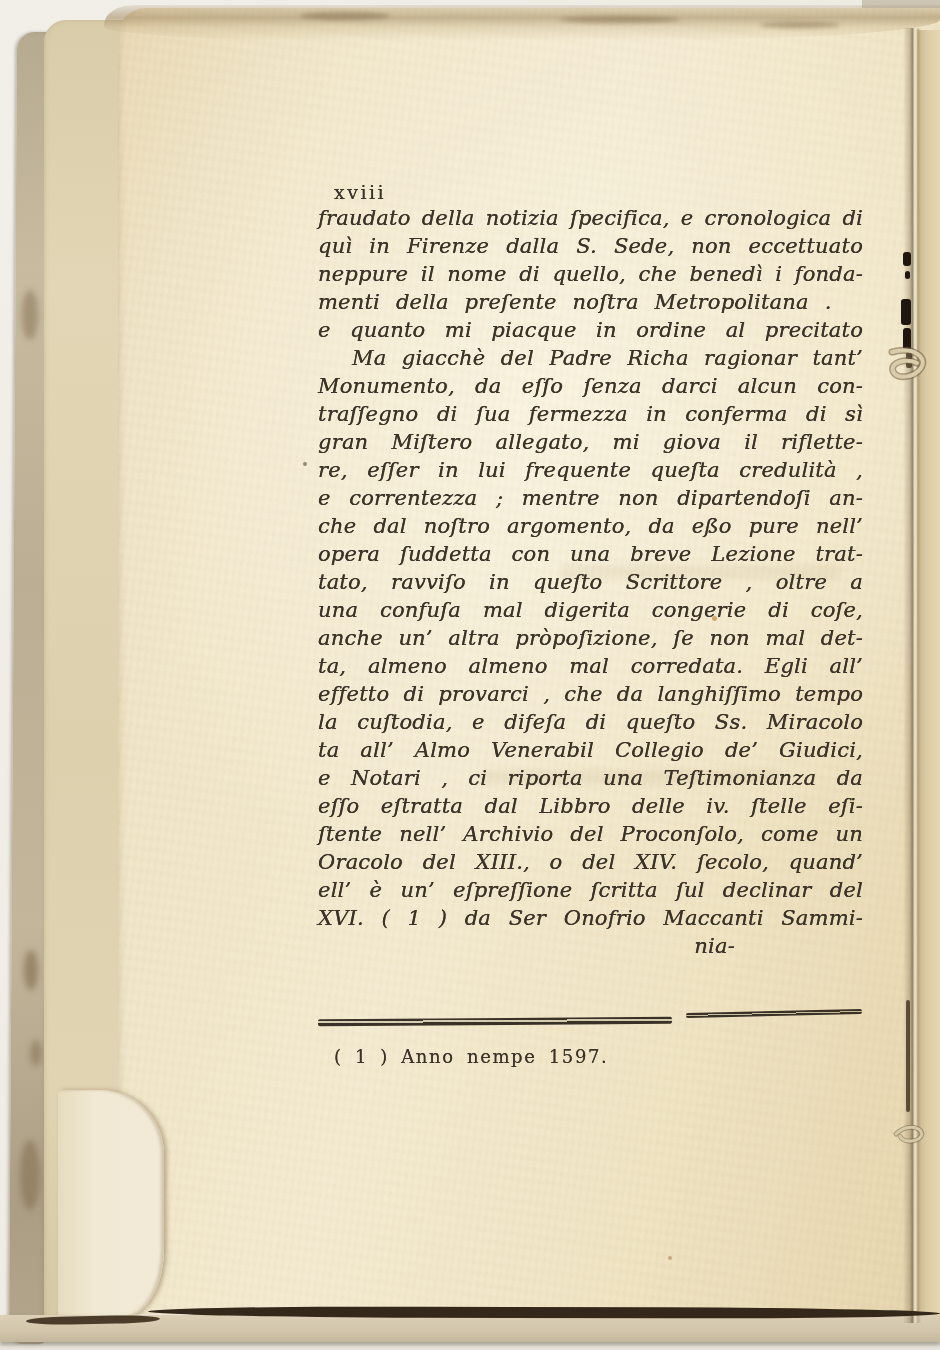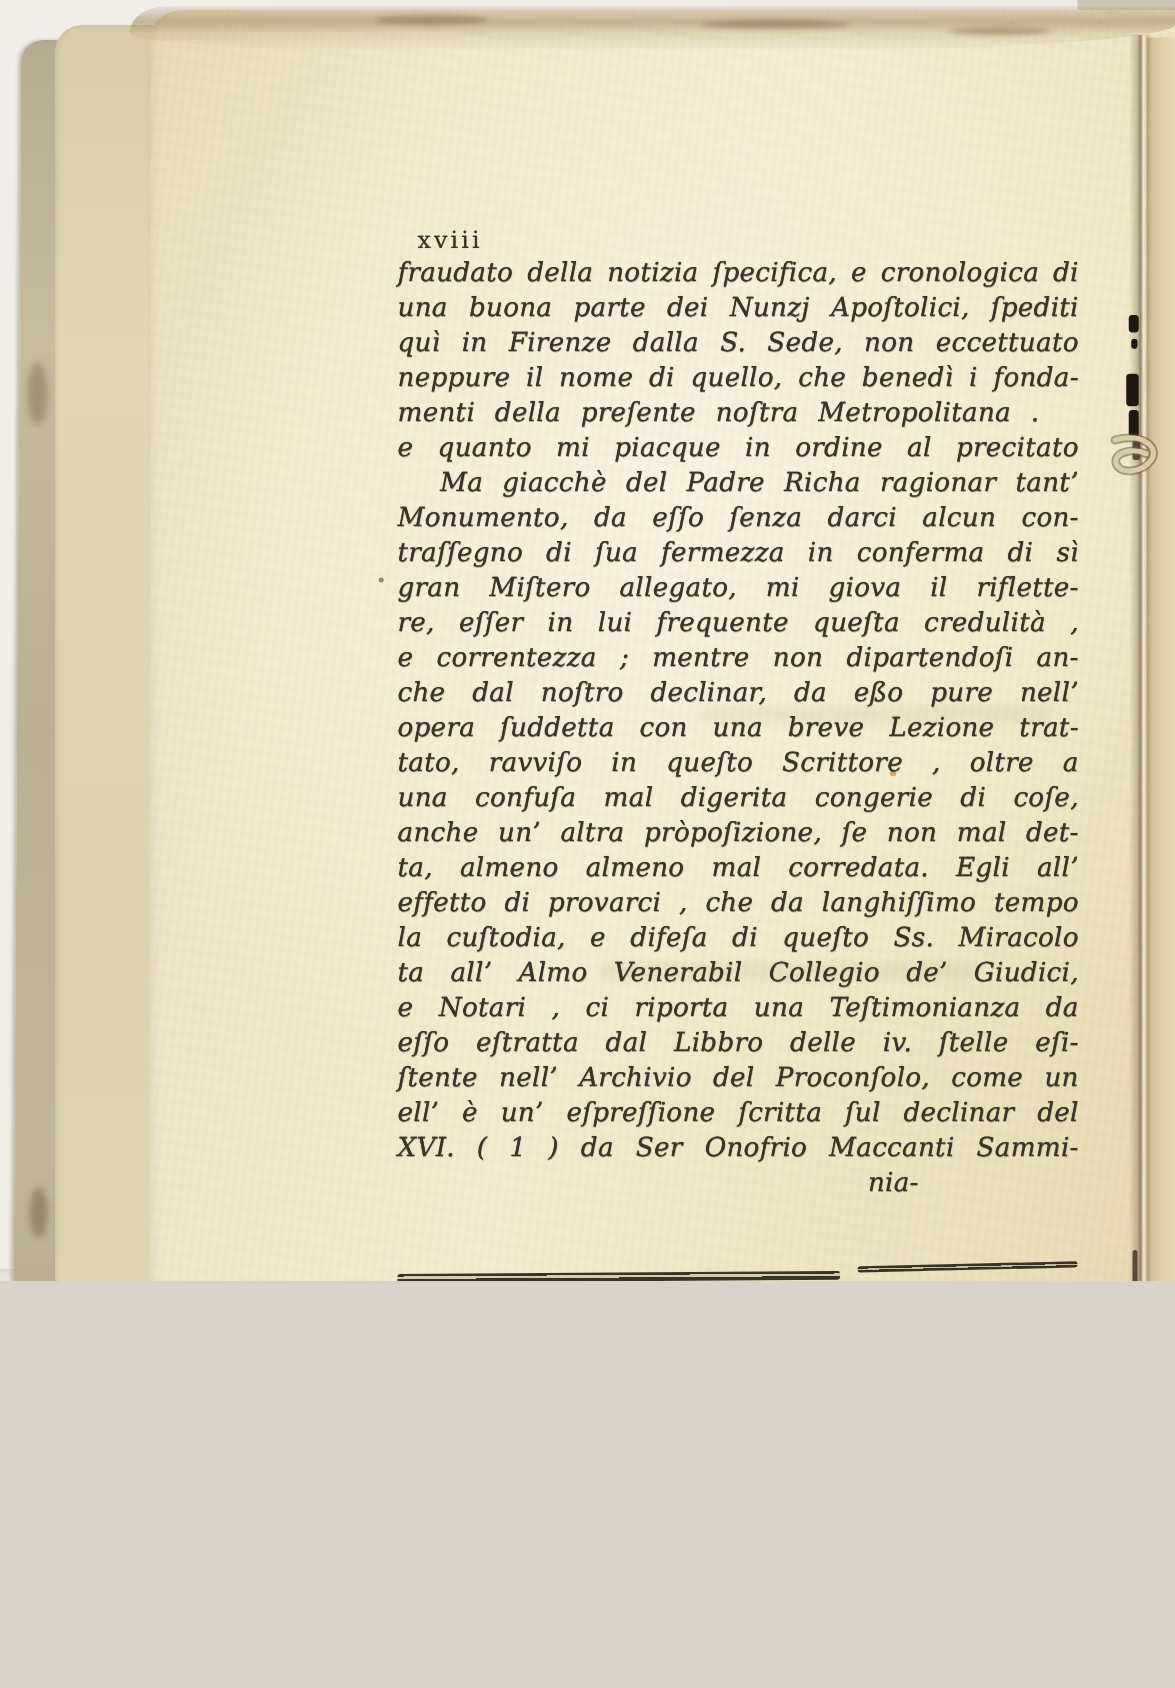--- a/index.html
+++ b/index.html
@@ -1,18 +1,18 @@
 <!DOCTYPE html>
 <html><head>
 <meta charset="utf-8">
 <style>
   html,body{margin:0;padding:0;}
   body{background:#d8d4cb;font-family:"DejaVu Serif", serif;}
   .scan{
-    position:relative;width:940px;height:1025px;overflow:hidden;
+    position:relative;width:940px;height:1350px;overflow:hidden;
     background:linear-gradient(115deg,#f2efe9 0%,#eeebe3 55%,#e7e3d9 100%);
   }
   
   .bg-topright{
     position:absolute;right:0;top:0;width:78px;height:100px;
     background:linear-gradient(200deg,#ccc5b4 20%,#d6cfbf 70%,rgba(214,207,191,0));
     border-radius:0 0 0 55%;z-index:1;
   }
   .bg-bottom{
     position:absolute;left:0;bottom:0;width:940px;height:10px;
@@ -185,43 +185,43 @@
   <div class="ghost" style="left:480px;top:770px;width:300px;height:14px;"></div>
   <div class="speck" style="left:712px;top:616px;width:5px;height:5px;background:rgba(190,110,40,.55);"></div>
   <div class="speck" style="left:303px;top:462px;width:4px;height:4px;background:rgba(90,70,45,.6);"></div>
   <div class="speck" style="left:668px;top:1256px;width:4px;height:4px;background:rgba(150,100,50,.45);"></div>
 
   <div class="text-block">
     <div class="pagenum">xviii</div>
 
     <div class="lines">
       <div class="line">fraudato della notizia ſpecifica, e cronologica di</div>
-      <div class="line">una buona parte dei Nunzj Apoſtolici, ſpediti</div>
       <div class="line">quì in Firenze dalla S. Sede, non eccettuato</div>
       <div class="line">neppure il nome di quello, che benedì i fonda-</div>
       <div class="line endpara">menti della preſente noſtra Metropolitana .</div>
       <div class="line">e quanto mi piacque in ordine al precitato</div>
       <div class="line indent">Ma giacchè del Padre Richa ragionar tant’</div>
       <div class="line">Monumento, da eſſo ſenza darci alcun con-</div>
       <div class="line">traſſegno di ſua fermezza in conferma di sì</div>
       <div class="line">gran Miſtero allegato, mi giova il riflette-</div>
       <div class="line">re, eſſer in lui frequente queſta credulità ,</div>
       <div class="line">e correntezza ; mentre non dipartendoſi an-</div>
-      <div class="line">che dal noſtro declinar, da eßo pure nell’</div>
+      <div class="line">che dal noſtro argomento, da eßo pure nell’</div>
       <div class="line">opera ſuddetta con una breve Lezione trat-</div>
       <div class="line">tato, ravviſo in queſto Scrittore , oltre a</div>
       <div class="line">una confuſa mal digerita congerie di coſe,</div>
       <div class="line">anche un’ altra pròpoſizione, ſe non mal det-</div>
       <div class="line">ta, almeno almeno mal corredata. Egli all’</div>
       <div class="line">effetto di provarci , che da langhiſſimo tempo</div>
       <div class="line">la cuſtodia, e difeſa di queſto Ss. Miracolo</div>
       <div class="line">ta all’ Almo Venerabil Collegio de’ Giudici,</div>
       <div class="line">e Notari , ci riporta una Teſtimonianza da</div>
       <div class="line">eſſo eſtratta dal Libbro delle iv. ſtelle eſi-</div>
       <div class="line">ſtente nell’ Archivio del Proconſolo, come un</div>
+      <div class="line">Oracolo del XIII., o del XIV. ſecolo, quand’</div>
       <div class="line">ell’ è un’ eſpreſſione ſcritta ſul declinar del</div>
       <div class="line">XVI. ( 1 ) da Ser Onofrio Maccanti Sammi-</div>
       <div class="line catch">nia-</div>
     </div>
 
     <div class="rule rule-left"></div>
     <div class="rule rule-right"></div>
     <div class="footnote">( 1 ) Anno nempe 1597.</div>
   </div>
 

